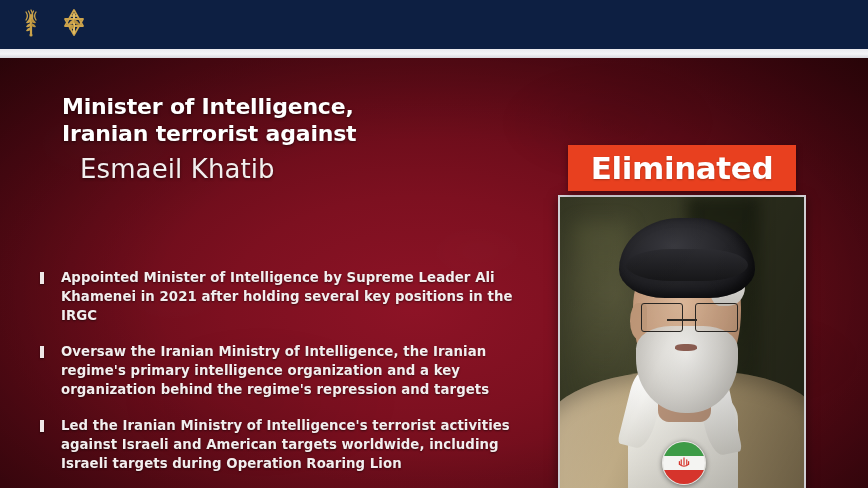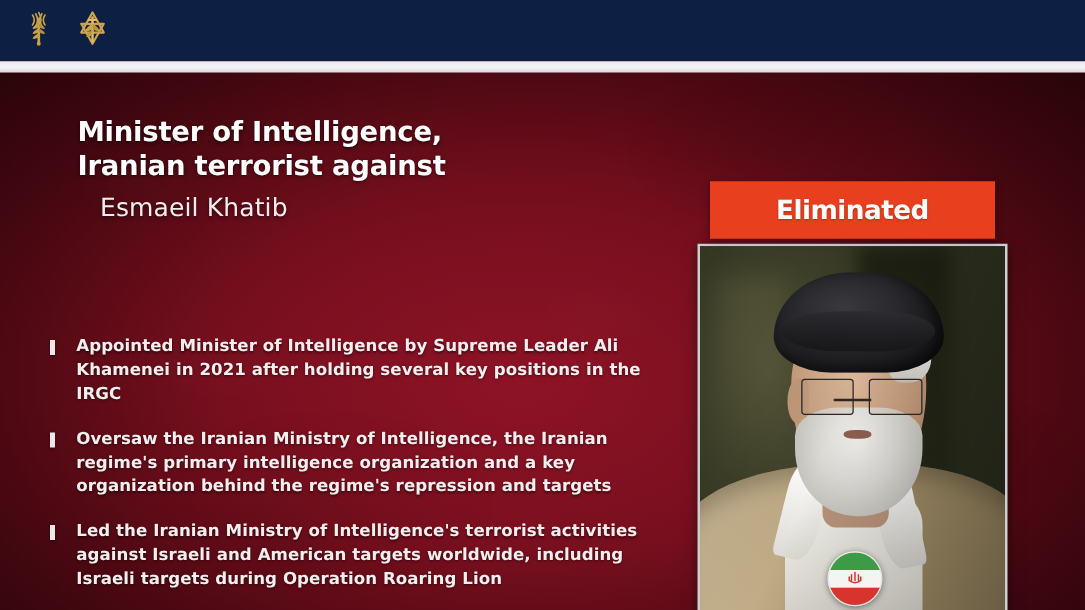--- a/index.html
+++ b/index.html
@@ -92,21 +92,21 @@
     margin: 0;
     font-size: 22px;
     font-weight: 700;
     line-height: 1.22;
     color: #ffffff;
     letter-spacing: -0.2px;
     text-shadow: 0 1px 3px rgba(0,0,0,0.55);
   }
   #subtitle {
     margin: 6px 0 0 18px;
-    font-size: 20px;
+    font-size: 26px;
     font-weight: 400;
     color: #f2eeee;
     letter-spacing: 0.1px;
     text-shadow: 0 1px 3px rgba(0,0,0,0.5);
   }
 
   #bullet-list {
     position: absolute;
     left: 40px;
     top: 210px;
@@ -342,21 +342,21 @@
     width: 228px;
     height: 46px;
     background: #e8401f;
     display: flex;
     align-items: center;
     justify-content: center;
     z-index: 8;
     box-shadow: 0 2px 6px rgba(0,0,0,0.4);
   }
   #eliminated-text {
-    font-size: 21px;
+    font-size: 31px;
     font-weight: 700;
     color: #ffffff;
     letter-spacing: -0.4px;
     line-height: 1;
     text-shadow: 0 1px 2px rgba(0,0,0,0.25);
   }
 
   
   #flag-badge {
     position: absolute;

